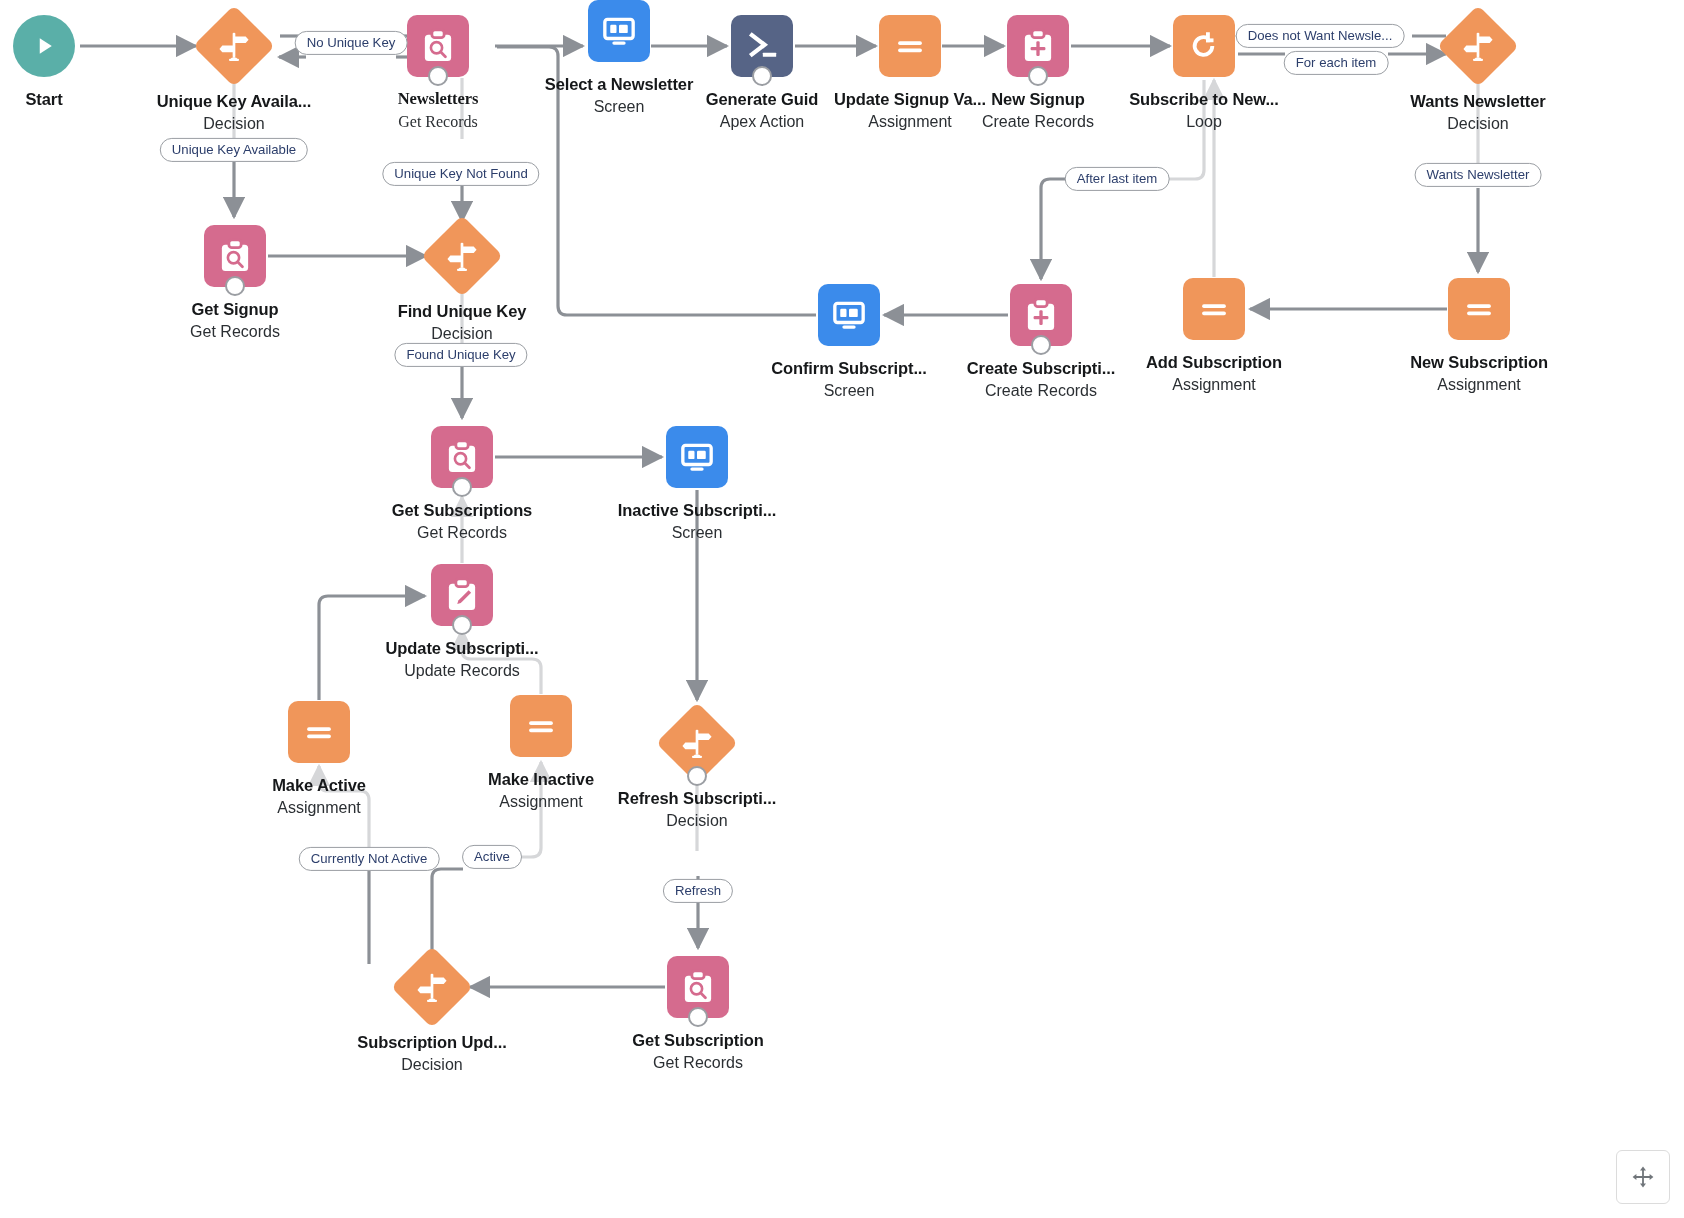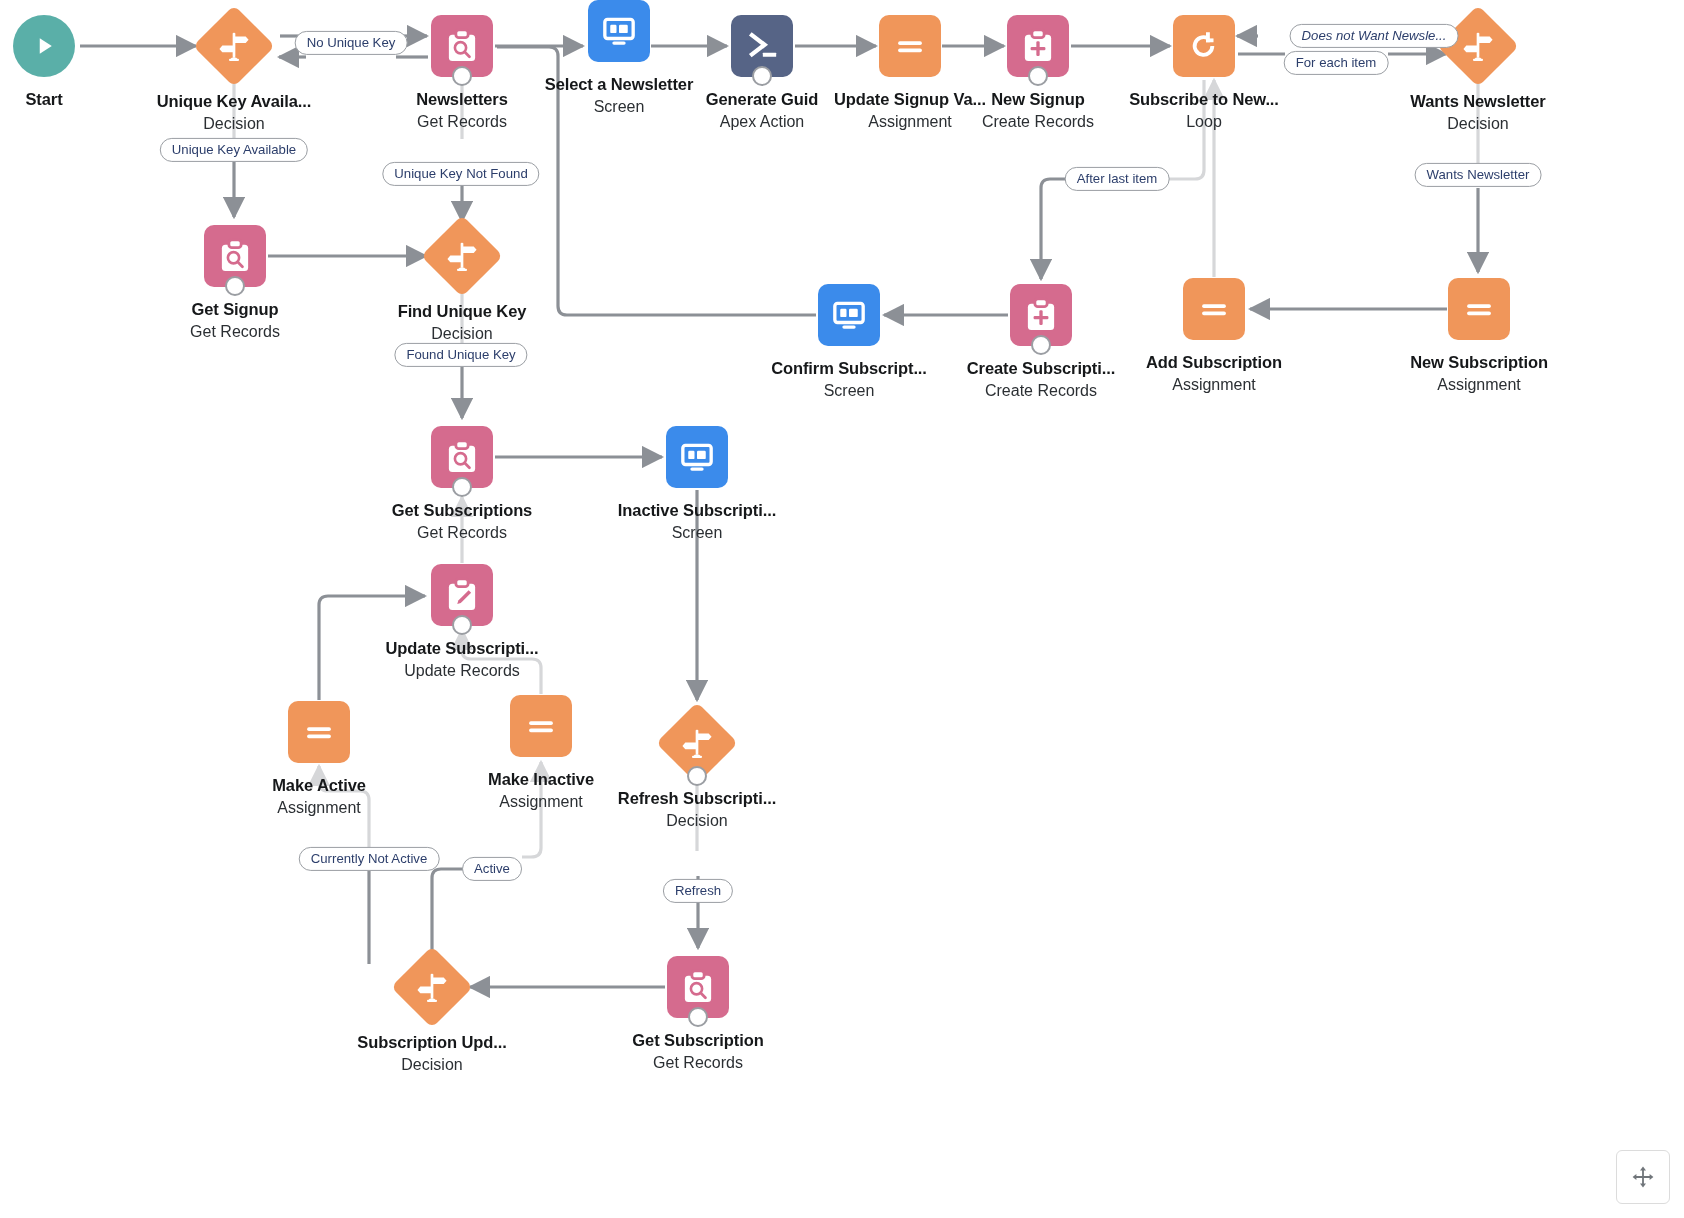--- a/index.html
+++ b/index.html
@@ -207,21 +207,21 @@
               <path d="M24 12.5 H38 L41.5 16.5 L38 20.5 H24 Z" fill="#ffffff"></path>
               <path d="M24 23.5 H10 L6.5 27.5 L10 31.5 H24 Z" fill="#ffffff"></path>
               <path d="M20 40 C20 36.5 28 36.5 28 40 Z" fill="#ffffff"></path>
               <rect x="18" y="39.4" width="12" height="2.6" rx="1.2" fill="#ffffff"></rect>
             </svg>
           </div>
         </div>
         <div class="n-title">Unique Key Availa...</div>
         <div class="n-sub">Decision</div>
       </div>
-      <div class="node" style="left: 462px; top: 15px;">
+      <div class="node" style="left: 438px; top: 15px; font-family: Liberation Serif, serif;">
         <div class="glyphwrap">
           <div class="glyph" style="background: rgb(213, 107, 142);">
             <svg width="42" height="42" viewBox="0 0 48 48" aria-hidden="true">
               <rect x="9" y="11" width="30" height="30" rx="4" fill="#ffffff"></rect>
               <rect x="17" y="5.5" width="14" height="9" rx="3.4" fill="#ffffff" stroke="#D56B8E" stroke-width="3.2"></rect>
               <circle cx="22.3" cy="26" r="6.4" fill="none" stroke="#D56B8E" stroke-width="3"></circle>
               <path d="M27.2 30.9 L32.5 36.2" stroke="#D56B8E" stroke-width="3.2" stroke-linecap="round"></path>
             </svg>
           </div>
           <div class="conn-dot"></div>
@@ -504,29 +504,29 @@
           </div>
           <div class="conn-dot"></div>
         </div>
         <div class="n-title">Get Subscription</div>
         <div class="n-sub">Get Records</div>
       </div>
     </div>
 
   <div id="pill-layer">
       <div class="pill" style="left: 351px; top: 43px;">No Unique Key</div>
-      <div class="pill" style="left: 1374px; top: 36px; font-style: italic;">Does not Want Newsle...</div>
+      <div class="pill" style="left: 1320px; top: 36px;">Does not Want Newsle...</div>
       <div class="pill" style="left: 1336px; top: 63px;">For each item</div>
       <div class="pill" style="left: 234px; top: 150px;">Unique Key Available</div>
       <div class="pill" style="left: 461px; top: 151px; margin-top: 23px;">Unique Key Not Found</div>
       <div class="pill" style="left: 1478px; top: 175px;">Wants Newsletter</div>
       <div class="pill" style="left: 1117px; top: 179px;">After last item</div>
       <div class="pill" style="left: 461px; top: 355px;">Found Unique Key</div>
       <div class="pill" style="left: 369px; top: 859px;">Currently Not Active</div>
-      <div class="pill" style="left: 492px; top: 857px; margin-top: 12px;">Active</div>
+      <div class="pill" style="left: 492px; top: 857px;">Active</div>
       <div class="pill" style="left: 698px; top: 863px; margin-top: 28px;">Refresh</div>
     </div>
 
   <div id="pan-control">
     <svg width="24" height="24" viewBox="0 0 24 24">
       <path d="M12 1.6 L15 5.4 L12.9 5.4 L12.9 11.1 L18.6 11.1 L18.6 9 L22.4 12 L18.6 15 L18.6 12.9
                L12.9 12.9 L12.9 18.6 L15 18.6 L12 22.4 L9 18.6 L11.1 18.6 L11.1 12.9 L5.4 12.9
                L5.4 15 L1.6 12 L5.4 9 L5.4 11.1 L11.1 11.1 L11.1 5.4 L9 5.4 Z" fill="#70757a"></path>
     </svg>
   </div>

